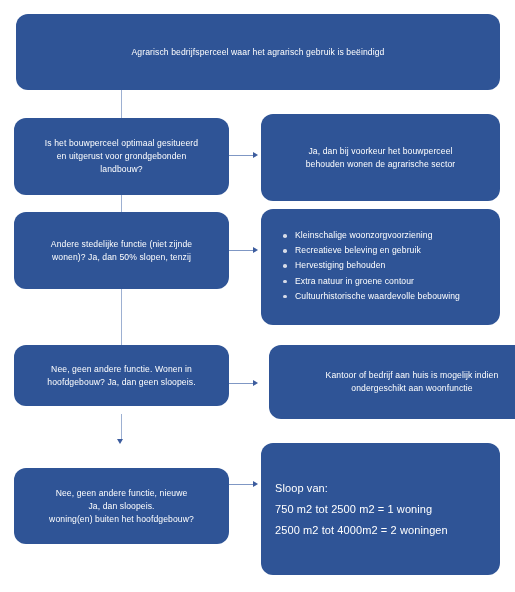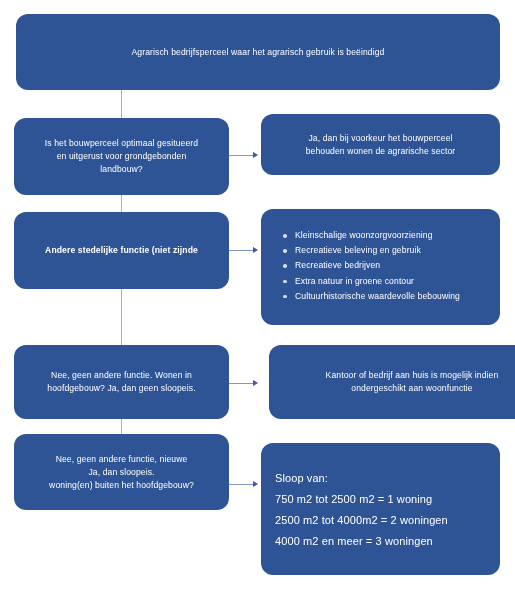--- a/index.html
+++ b/index.html
@@ -135,57 +135,57 @@
   <div class="node center" style="left:16px; top:14px; width:484px; height:76px;">
     <div class="node-text">Agrarisch bedrijfsperceel waar het agrarisch gebruik is beëindigd</div>
   </div>
 
   <div class="node center" style="left:14px; top:118px; width:215px; height:77px;">
     <div class="node-text">Is het bouwperceel optimaal gesitueerd</div>
     <div class="node-text">en uitgerust voor grondgebonden</div>
     <div class="node-text">landbouw?</div>
   </div>
 
-  <div class="node center" style="left:261px; top:114px; width:239px; height:61px;">
+  <div class="node center" style="left:261px; top:114px; width:239px; height:87px;">
     <div class="node-text">Ja, dan bij voorkeur het bouwperceel</div>
     <div class="node-text">behouden wonen de agrarische sector</div>
   </div>
 
-  <div class="node center" style="left:14px; top:212px; width:215px; height:77px;font-weight:bold;">
+  <div class="node center" style="left:14px; top:212px; width:215px; height:77px;">
     <div class="node-text">Andere stedelijke functie (niet zijnde</div>
+    <div class="node-text">wonen)? Ja, dan 50% slopen, tenzij</div>
   </div>
 
   <div class="node leftal" style="left:261px; top:209px; width:239px; height:116px;">
     <ul class="bullets">
       <li>Kleinschalige woonzorgvoorziening</li>
       <li>Recreatieve beleving en gebruik</li>
-      <li>Recreatieve bedrijven</li>
+      <li>Hervestiging behouden</li>
       <li>Extra natuur in groene contour</li>
       <li>Cultuurhistorische waardevolle bebouwing</li>
     </ul>
   </div>
 
-  <div class="node center" style="left:14px; top:345px; width:215px; height:74px;">
+  <div class="node center" style="left:14px; top:345px; width:215px; height:61px;">
     <div class="node-text">Nee, geen andere functie. Wonen in</div>
     <div class="node-text">hoofdgebouw? Ja, dan geen sloopeis.</div>
   </div>
 
   <div class="node center" style="left:269px; top:345px; width:286px; height:74px;">
     <div class="node-text">Kantoor of bedrijf aan huis is mogelijk indien</div>
     <div class="node-text">ondergeschikt aan woonfunctie</div>
   </div>
 
-  <div class="node center" style="left:14px; top:434px; width:215px; height:76px;">
+  <div class="node center" style="left:14px; top:468px; width:215px; height:76px;">
     <div class="node-text">Nee, geen andere functie, nieuwe</div>
     <div class="node-text">Ja, dan sloopeis.</div>
     <div class="node-text">woning(en) buiten het hoofdgebouw?</div>
   </div>
 
   <div class="node leftal" style="left:261px; top:443px; width:239px; height:132px;">
     <div class="lines">
       <p>Sloop van:</p>
       <p>750 m2 tot 2500 m2 = 1 woning</p>
       <p>2500 m2 tot 4000m2 = 2 woningen</p>
-      <p>4000 m2 en meer = 3 woningen</p>
     </div>
   </div>
 
 </div>
 
 </body></html>

